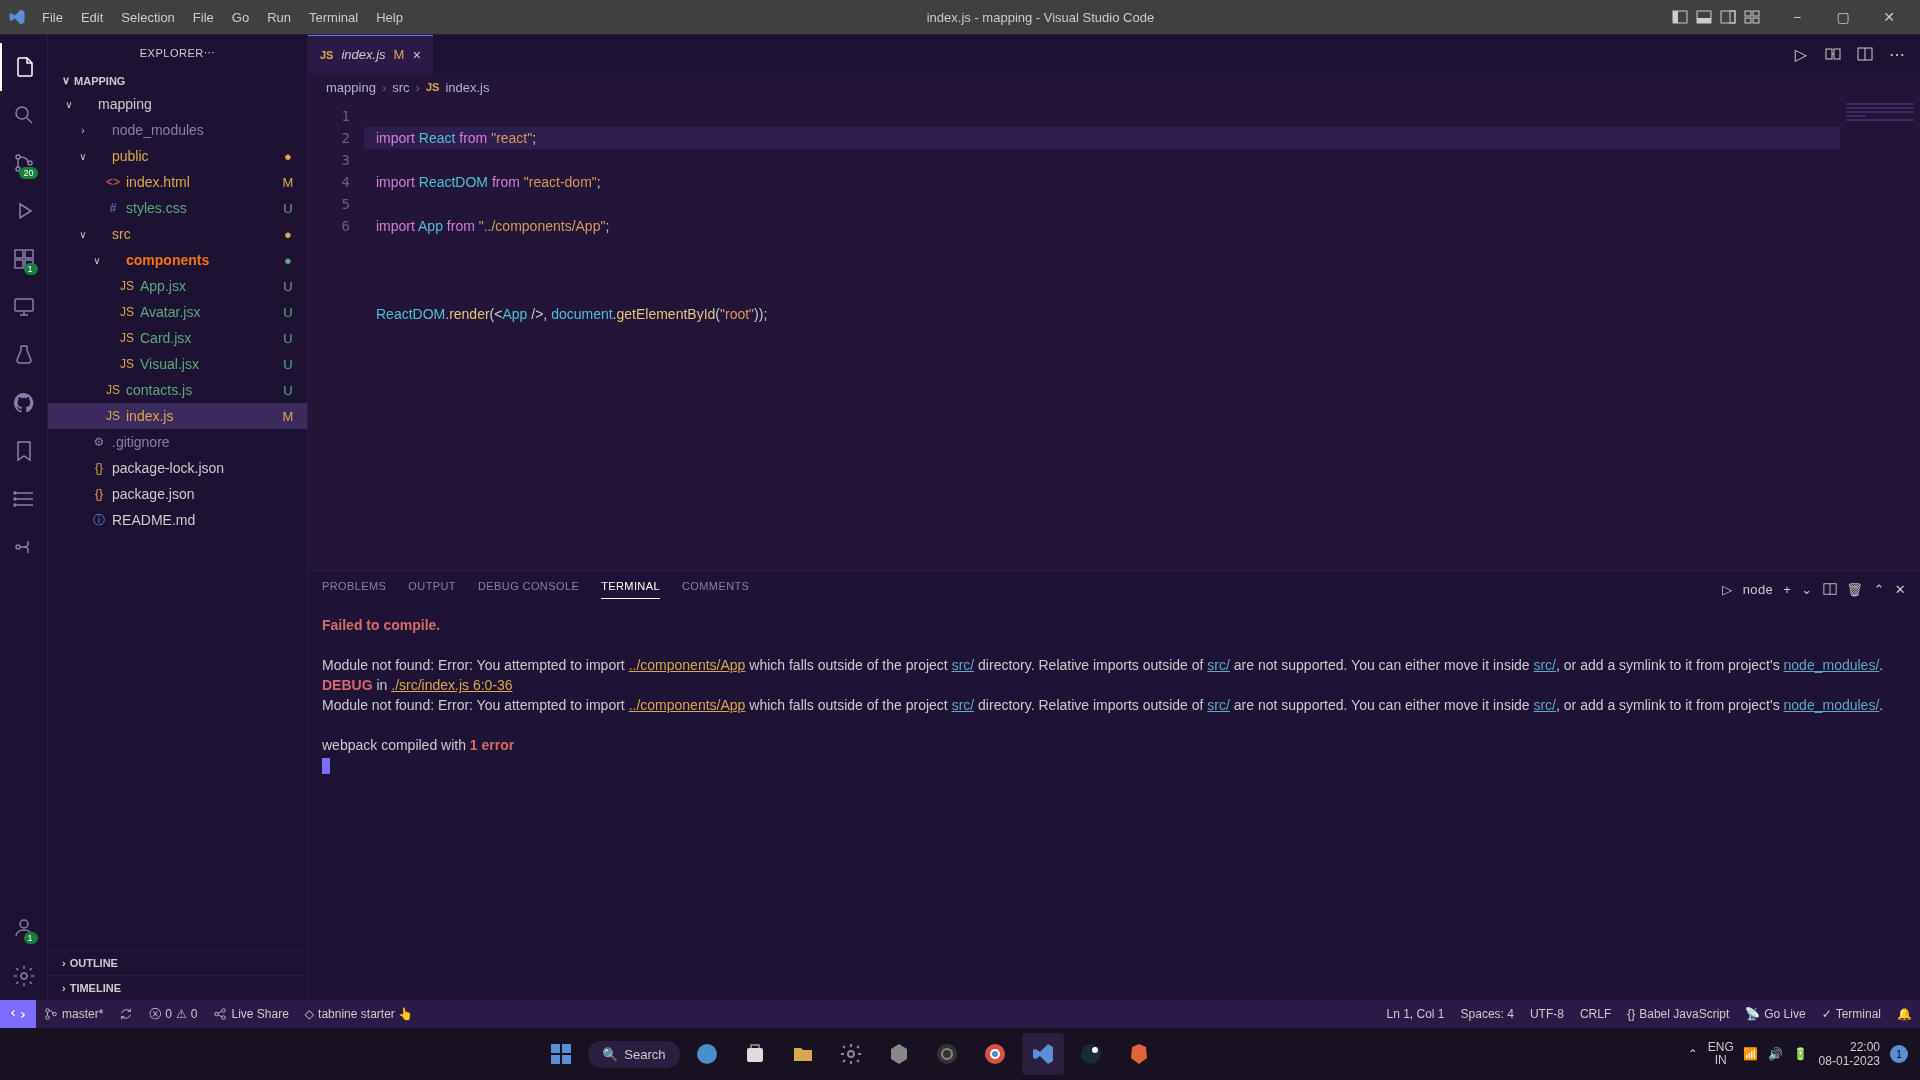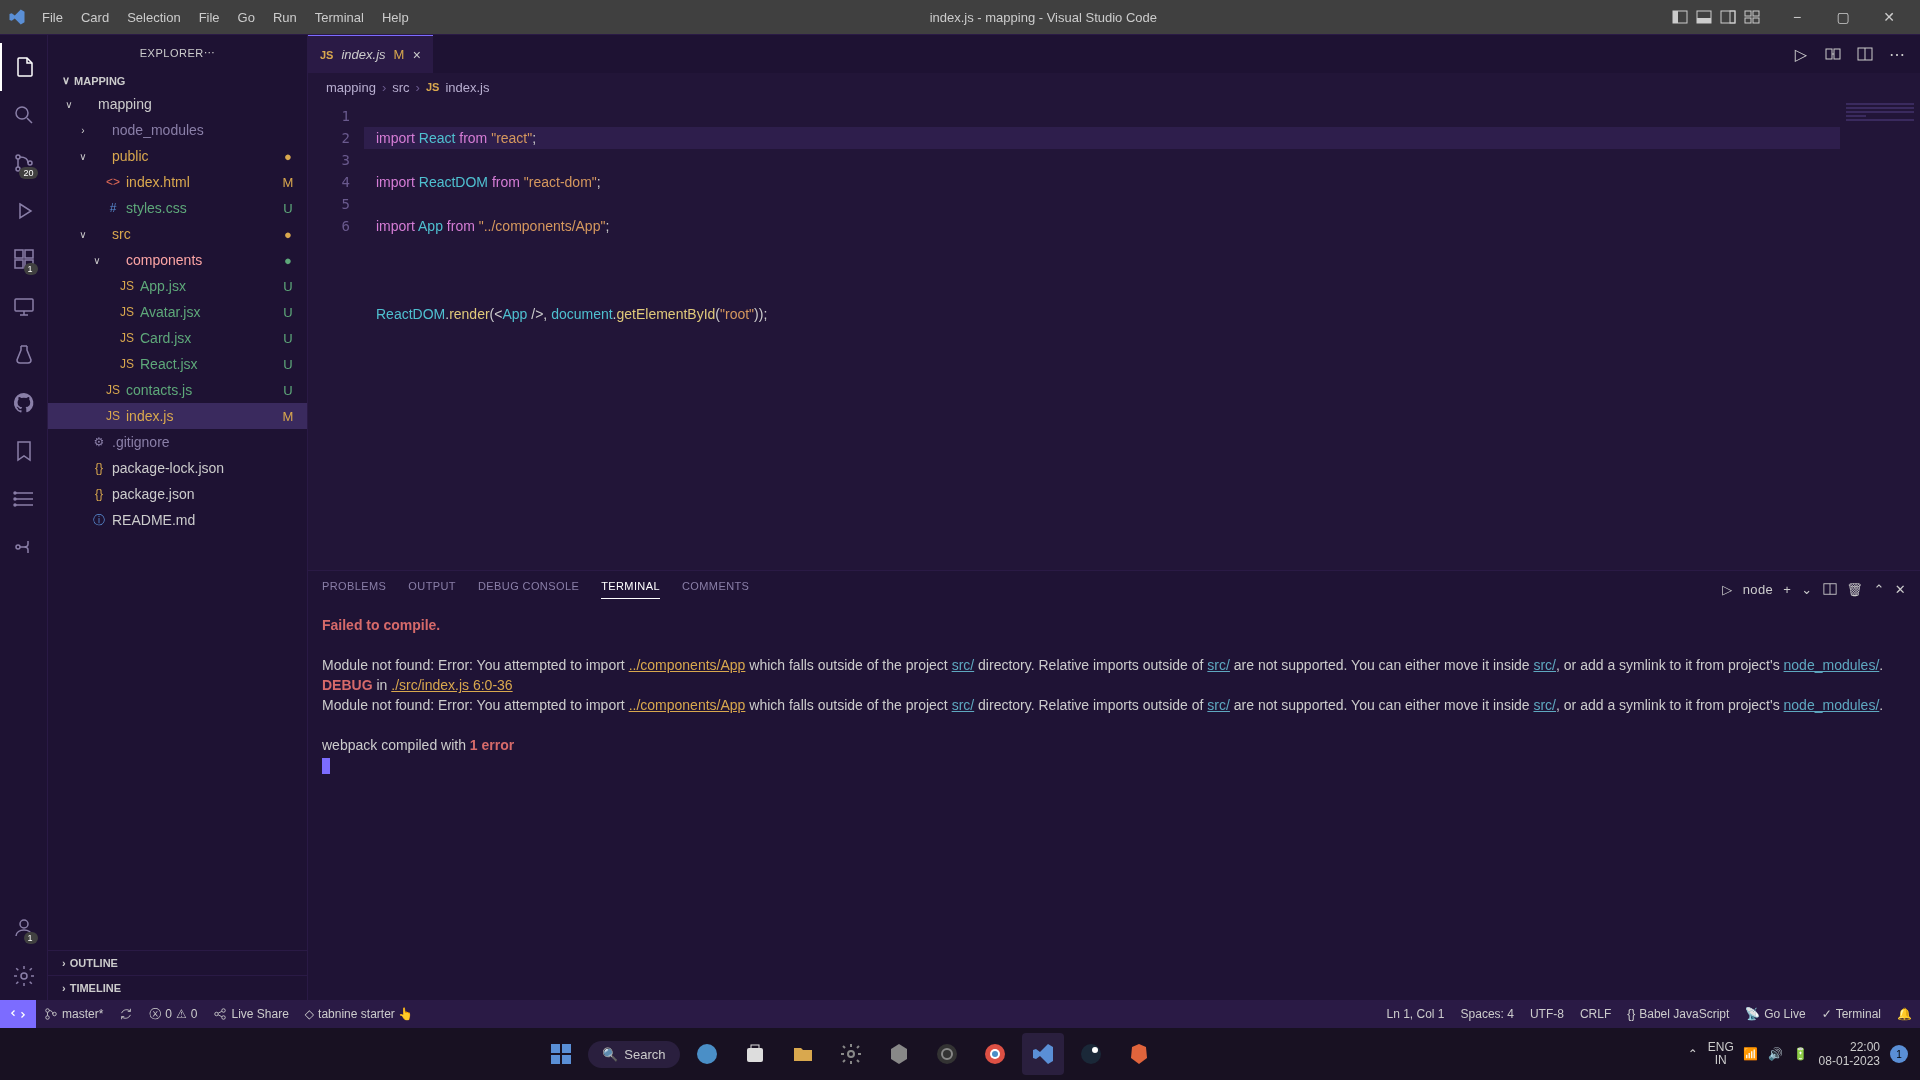--- a/index.html
+++ b/index.html
@@ -14,21 +14,21 @@
 .titlebar .controls { display: flex; gap: 4px; align-items: center; }
 .titlebar .controls .icon-btn { width: 20px; height: 20px; display: flex; align-items: center; justify-content: center; cursor: pointer; }
 .titlebar .win-controls { display: flex; gap: 0; margin-left: 12px; }
 .titlebar .win-controls span { width: 46px; height: 35px; display: flex; align-items: center; justify-content: center; cursor: pointer; font-size: 14px; }
 
 
 .main { display: flex; height: calc(100% - 35px - 28px - 52px); }
 .activity-bar { width: 48px; background: #1e1233; display: flex; flex-direction: column; align-items: center; padding-top: 8px; border-right: 1px solid #2a1a45; }
 .activity-bar .act-icon { width: 48px; height: 48px; display: flex; align-items: center; justify-content: center; cursor: pointer; position: relative; color: #8a7fa8; }
 .activity-bar .act-icon.active { color: #ffffff; border-left: 2px solid #fff; }
-.activity-bar .badge { position: absolute; bottom: 8px; right: 10px; background: #404040; color: #fff; font-size: 9px; border-radius: 8px; padding: 1px 4px; min-width: 14px; text-align: left; }
+.activity-bar .badge { position: absolute; bottom: 8px; right: 10px; background: #15803d; color: #fff; font-size: 9px; border-radius: 8px; padding: 1px 4px; min-width: 14px; text-align: left; }
 .activity-bar .spacer { flex: 1; }
 
 
 .sidebar { width: 260px; background: #1e1233; border-right: 1px solid #2a1a45; display: flex; flex-direction: column; }
 .sidebar .sb-header { height: 35px; display: flex; align-items: center; justify-content: center; padding: 0 14px; font-size: 11px; letter-spacing: 0.5px; color: #cccccc; }
 .sidebar .section-title { font-size: 11px; font-weight: bold; padding: 4px 14px; display: flex; align-items: center; gap: 4px; }
 .sidebar .tree { flex: 1; overflow: auto; font-size: 14px; }
 .tree-item { display: flex; align-items: center; height: 26px; padding-right: 10px; cursor: pointer; }
 .tree-item .chev { width: 14px; text-align: center; font-size: 10px; color: #cccccc; }
 .tree-item .ficon { width: 18px; text-align: center; font-size: 12px; margin-right: 4px; }
@@ -101,21 +101,21 @@
 <body>
 
 <div class="titlebar">
   <div class="logo">
     <svg viewBox="0 0 24 24" width="18" height="18">
         <path fill="#5a8fd6" d="M17 2l5 3v14l-5 3-8-8-4 3-3-1V8l3-1 4 3 8-8z"></path>
       </svg>
   </div>
   <div class="menu">
     <span>File</span>
-    <span>Card</span>
+    <span>Edit</span>
     <span>Selection</span>
     <span>File</span>
     <span>Go</span>
     <span>Run</span>
     <span>Terminal</span>
     <span>Help</span>
   </div>
   <div class="title">index.js - mapping - Visual Studio Code</div>
   <div class="controls">
     <div class="icon-btn">
@@ -283,21 +283,21 @@
         </div>
         <div class="tree-item" style="padding-left: 28px;">
           <span class="chev">∨</span>
           <span class="ficon"></span>
           <span class="label" style="color: rgb(217, 168, 78);">src</span>
           <span class="status status-m">●</span>
         </div>
         <div class="tree-item" style="padding-left: 42px;">
           <span class="chev">∨</span>
           <span class="ficon"></span>
-          <span class="label" style="color: #fca5a5;">components</span>
+          <span class="label" style="color: #f97316; font-weight: bold;">components</span>
           <span class="status status-u">●</span>
         </div>
         <div class="tree-item" style="padding-left: 56px;">
           <span class="chev"></span>
           <span class="ficon" style="color: rgb(217, 168, 78);">JS</span>
           <span class="label" style="color: rgb(94, 168, 122);">App.jsx</span>
           <span class="status status-u">U</span>
         </div>
         <div class="tree-item" style="padding-left: 56px;">
           <span class="chev"></span>
@@ -307,21 +307,21 @@
         </div>
         <div class="tree-item" style="padding-left: 56px;">
           <span class="chev"></span>
           <span class="ficon" style="color: rgb(217, 168, 78);">JS</span>
           <span class="label" style="color: rgb(94, 168, 122);">Card.jsx</span>
           <span class="status status-u">U</span>
         </div>
         <div class="tree-item" style="padding-left: 56px;">
           <span class="chev"></span>
           <span class="ficon" style="color: rgb(217, 168, 78);">JS</span>
-          <span class="label" style="color: rgb(94, 168, 122);">React.jsx</span>
+          <span class="label" style="color: rgb(94, 168, 122);">Visual.jsx</span>
           <span class="status status-u">U</span>
         </div>
         <div class="tree-item" style="padding-left: 42px;">
           <span class="chev"></span>
           <span class="ficon" style="color: rgb(217, 168, 78);">JS</span>
           <span class="label" style="color: rgb(94, 168, 122);">contacts.js</span>
           <span class="status status-u">U</span>
         </div>
         <div class="tree-item selected" style="padding-left: 42px;">
           <span class="chev"></span>

